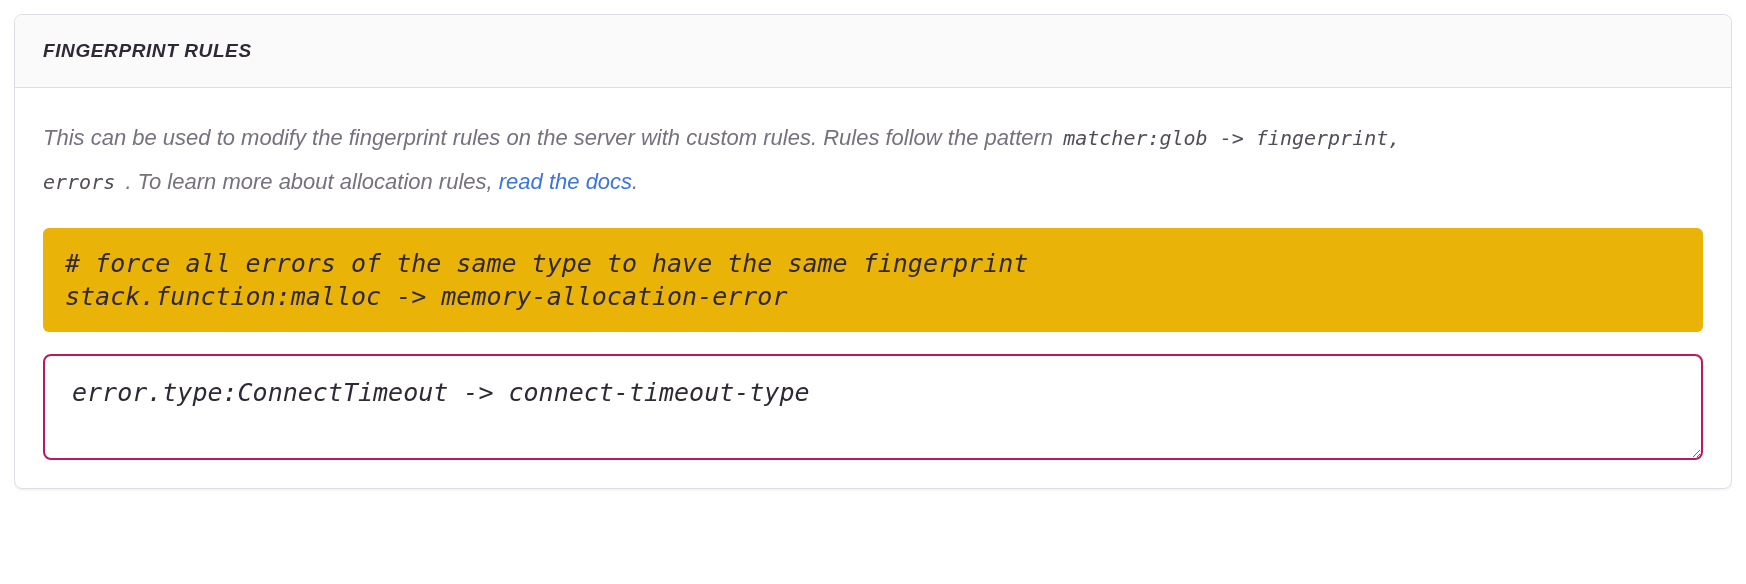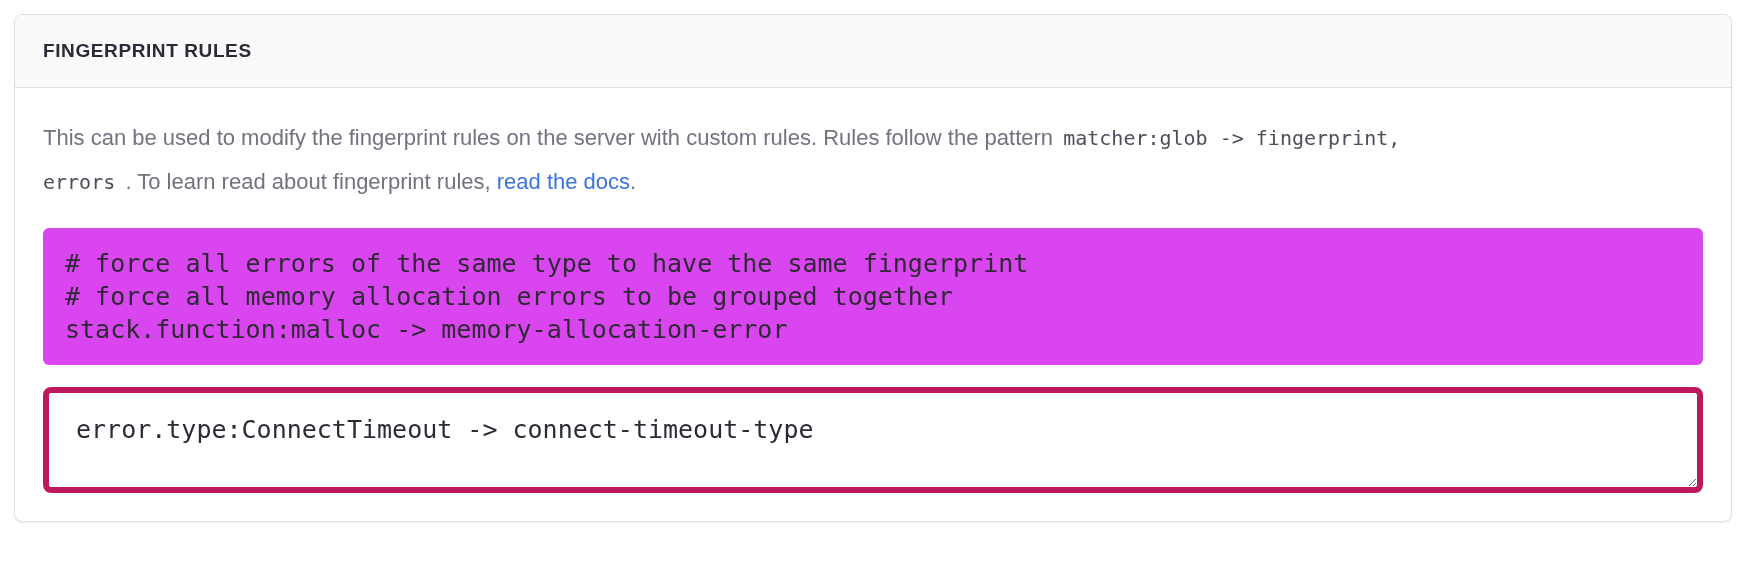--- a/index.html
+++ b/index.html
@@ -1,15 +1,15 @@
 <!DOCTYPE html>
 <html><head>
 <meta charset="utf-8">
 <style>
-  * { margin: 0; padding: 0; box-sizing: border-box; }
+  * { margin: 0; padding: 0; box-sizing: border-box; font-style: italic; }
   html, body { width: 1746px; height: 584px; }
   body {
     background: #ffffff;
     font-family: "Liberation Sans", sans-serif;
     overflow: hidden;
   }
 
   .panel {
     margin: 14px;
     background: #ffffff;
@@ -49,37 +49,37 @@
   }
   .inline-code.continued { padding-left: 0; }
 
   .docs-link {
     color: #3c74dd;
     text-decoration: none;
     cursor: pointer;
   }
 
   .code-block {
-    background: #d946ef;
+    background: #eab308;
     border-radius: 6px;
     padding: 19px 22px;
     margin-bottom: 22px;
     font-family: "DejaVu Sans Mono", "Liberation Mono", monospace;
     font-size: 25px;
     line-height: 33px;
     color: #2f2936;
   }
 
   .rules-textarea {
     display: block;
     width: 100%;
     height: 106px;
     padding: 20px 27px;
     background: #ffffff;
-    border: 6px solid #be185d;
+    border: 2px solid #be185d;
     border-radius: 8px;
     font-family: "DejaVu Sans Mono", "Liberation Mono", monospace;
     font-size: 25px;
     line-height: 33px;
     color: #2f2936;
     resize: vertical;
     outline: none;
     overflow: hidden;
   }
 </style>
@@ -94,27 +94,26 @@
 
   <div class="panel-body">
 
     <div class="description">
       <div class="desc-line">
         <span>This can be used to modify the fingerprint rules on the server with custom rules. Rules follow the pattern</span>
         <span class="inline-code">matcher:glob -&gt; fingerprint,</span>
       </div>
       <div class="desc-line">
         <span class="inline-code continued">errors</span>
-        <span>. To learn read about fingerprint rules,</span>
+        <span>. To learn more about allocation rules,</span>
         <a class="docs-link">read the docs</a><span>.</span>
       </div>
     </div>
 
     <div class="code-block">
       <div class="code-line"># force all errors of the same type to have the same fingerprint</div>
-      <div class="code-line"># force all memory allocation errors to be grouped together</div>
       <div class="code-line">stack.function:malloc -&gt; memory-allocation-error</div>
     </div>
 
     <textarea class="rules-textarea" spellcheck="false" style="">error.type:ConnectTimeout -&gt; connect-timeout-type</textarea>
 
   </div>
 </div>
 
 </body></html>

